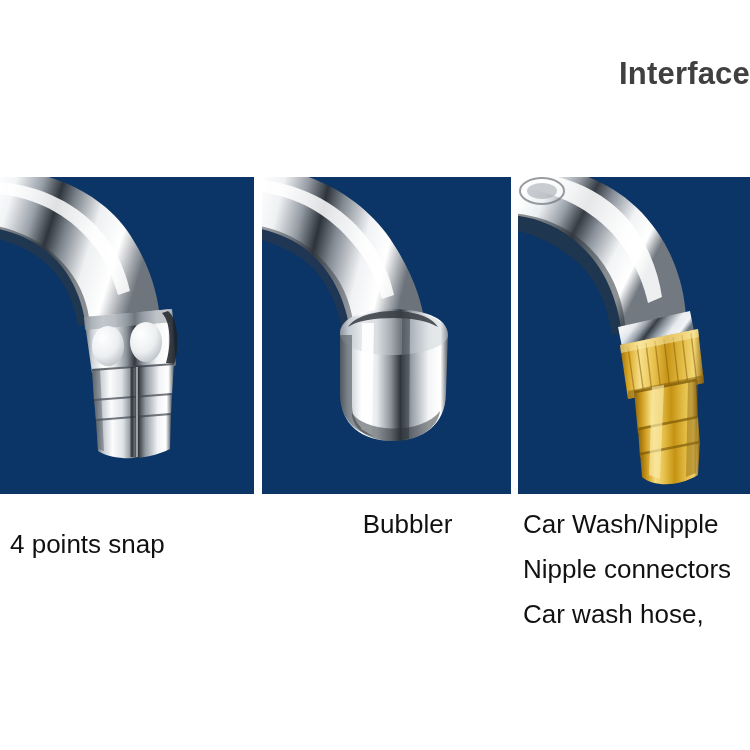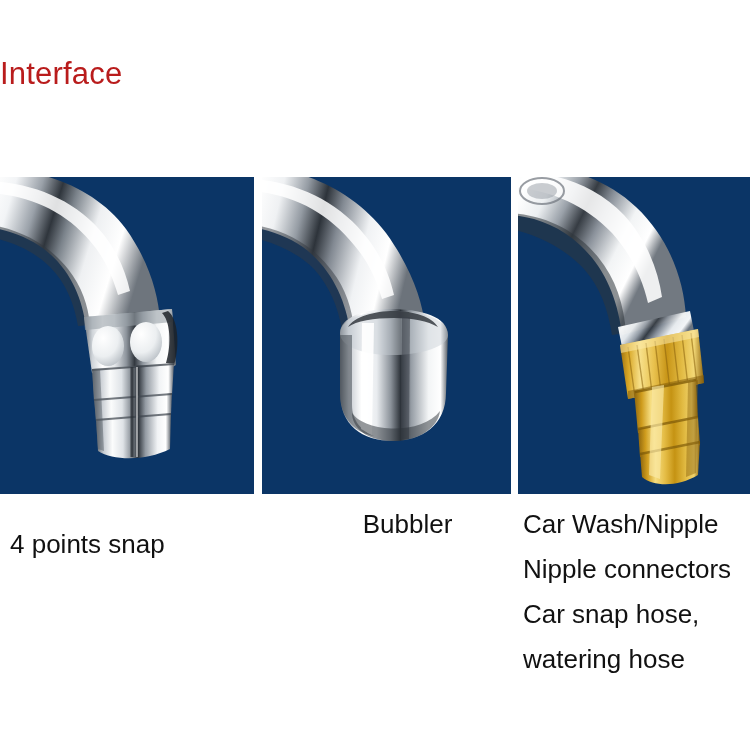--- a/index.html
+++ b/index.html
@@ -14,25 +14,25 @@
     font-family: "Liberation Sans", sans-serif;
     position: relative;
   }
 
   
   .page-title {
     position: absolute;
     left: 0;
     top: 56px;
     width: 750px;
-    text-align: left;
+    text-align: right;
     font-size: 31px;
     line-height: 36px;
-    color: #b91c1c;
-    font-weight: 400;
+    color: #404040;
+    font-weight: 700;
     letter-spacing: 0.2px;
   }
 
   
   .panel-strip {
     position: absolute;
     left: 0;
     top: 177px;
     width: 750px;
     height: 317px;
@@ -327,16 +327,15 @@
     <div class="caption-line">4 points snap</div>
   </div>
 
   <div class="caption-col caption-col-2">
     <div class="caption-line">Bubbler</div>
   </div>
 
   <div class="caption-col caption-col-3">
     <div class="caption-line">Car Wash/Nipple</div>
     <div class="caption-line">Nipple connectors</div>
-    <div class="caption-line">Car snap hose,</div>
-    <div class="caption-line">watering hose</div>
+    <div class="caption-line">Car wash hose,</div>
   </div>
 </div>
 
 </body></html>

